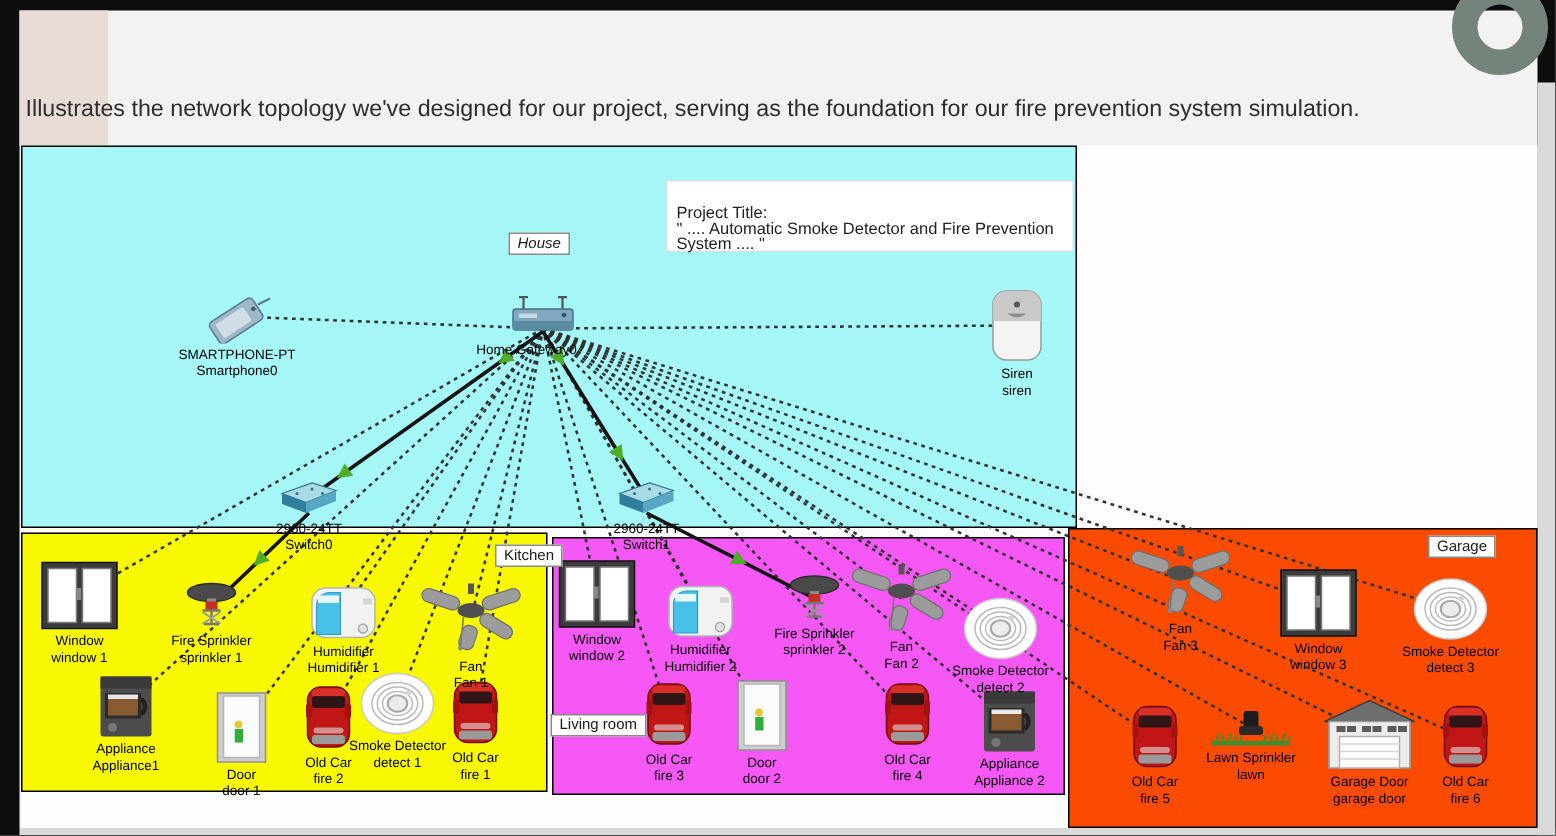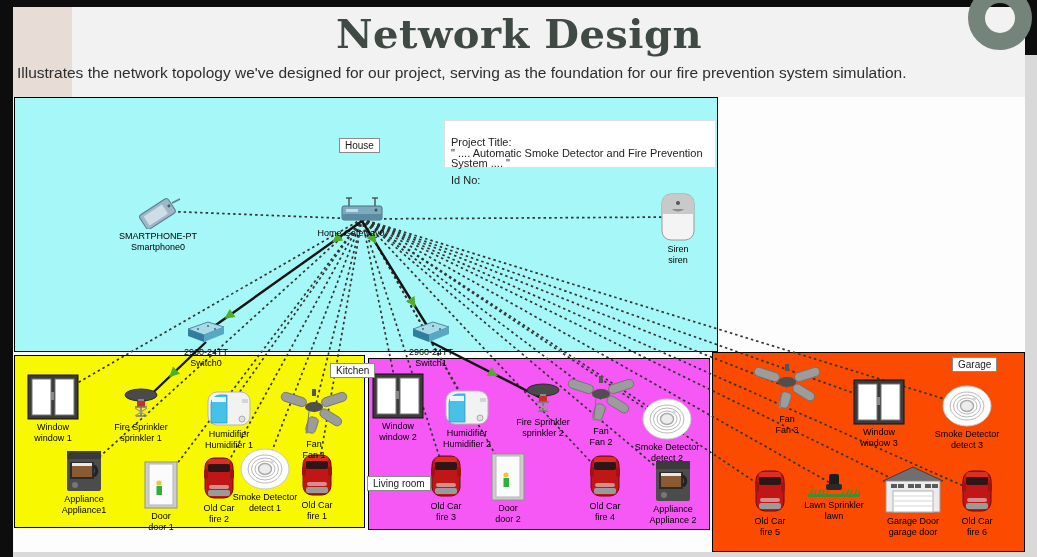--- a/index.html
+++ b/index.html
@@ -26,21 +26,20 @@
 </style>
 </head>
 <body>
 <div id="stage">
 
   <div class="slide"></div>
   <div class="accent-beige" style="background: rgb(232, 220, 215);"></div>
   <div class="strip-right"></div>
   <div class="strip-bottom"></div>
 
-  <div class="title" style="color: rgb(62, 74, 67);">Network Design</div>
   <div class="subtitle">Illustrates the network topology we've designed for our project, serving as the foundation for our fire prevention system simulation.</div>
 
   <div class="canvas"></div>
   <div class="zone zone-house" style="background: rgb(166, 247, 247);"></div>
   <div class="zone zone-kitchen" style="background: rgb(248, 248, 0);"></div>
   <div class="zone zone-living" style="background: rgb(245, 88, 245);"></div>
   <div class="zone zone-garage" style="background: rgb(250, 75, 0);"></div>
 
   <svg id="links" xmlns="http://www.w3.org/2000/svg" viewBox="0 0 1037 557">
       <line x1="362" y1="219" x2="158" y2="211" stroke="#333" stroke-width="1.7" stroke-dasharray="2.5 3"></line>
@@ -73,30 +72,29 @@
       <polygon points="-4,-5 6,0 -4,5" fill="#4fae28" transform="translate(229.4,315.35) rotate(144.56668598971444)"></polygon>
       <line x1="362" y1="221" x2="431" y2="332" stroke="#141414" stroke-width="2.4"></line>
       <polygon points="-4,-5 6,0 -4,5" fill="#4fae28" transform="translate(373.04,238.76) rotate(58.13402230639633)"></polygon>
       <polygon points="-4,-5 6,0 -4,5" fill="#4fae28" transform="translate(412.37,302.03) rotate(58.13402230639633)"></polygon>
       <line x1="206" y1="342" x2="141" y2="404" stroke="#141414" stroke-width="2.4"></line>
       <polygon points="-4,-5 6,0 -4,5" fill="#4fae28" transform="translate(173.5,373) rotate(136.35319195377969)"></polygon>
       <line x1="431" y1="342" x2="543" y2="399" stroke="#141414" stroke-width="2.4"></line>
       <polygon points="-4,-5 6,0 -4,5" fill="#4fae28" transform="translate(492.6,373.35) rotate(26.97284343364374)"></polygon>
     </svg>
 
-  <div class="tag" style="left:339px;top:138px;">House</div>
+  <div class="tag" style="left:339px;top:155px;font-style:italic;">House</div>
   <div class="tag" style="left:330px;top:363px;text-align:center;">Kitchen</div>
   <div class="tag" style="left:367px;top:476px;text-align:center;">Living room</div>
   <div class="tag" style="left:952px;top:357px;">Garage</div>
 
   <div class="info-box">
     <div>Project Title:</div>
     <div>" .... Automatic Smoke Detector and Fire Prevention System .... "</div>
     <div class="info-gap"></div>
-    <div>Id No:</div>
   </div>
 
   <div class="ring" style="border-color: rgb(117, 132, 123);"></div>
 
 <div class="device" style="left: 132px; top: 193px;"><svg viewBox="0 0 52 36" width="52" height="36">
         <g transform="rotate(-33 26 20)">
           <rect x="8" y="12" width="34" height="17" rx="3" fill="#9db9c9" stroke="#5d7a8c"></rect>
           <rect x="12" y="15" width="22" height="11" rx="1" fill="#cfdde6"></rect>
           <circle cx="39" cy="20" r="1.5" fill="#44606f"></circle>
         </g>

